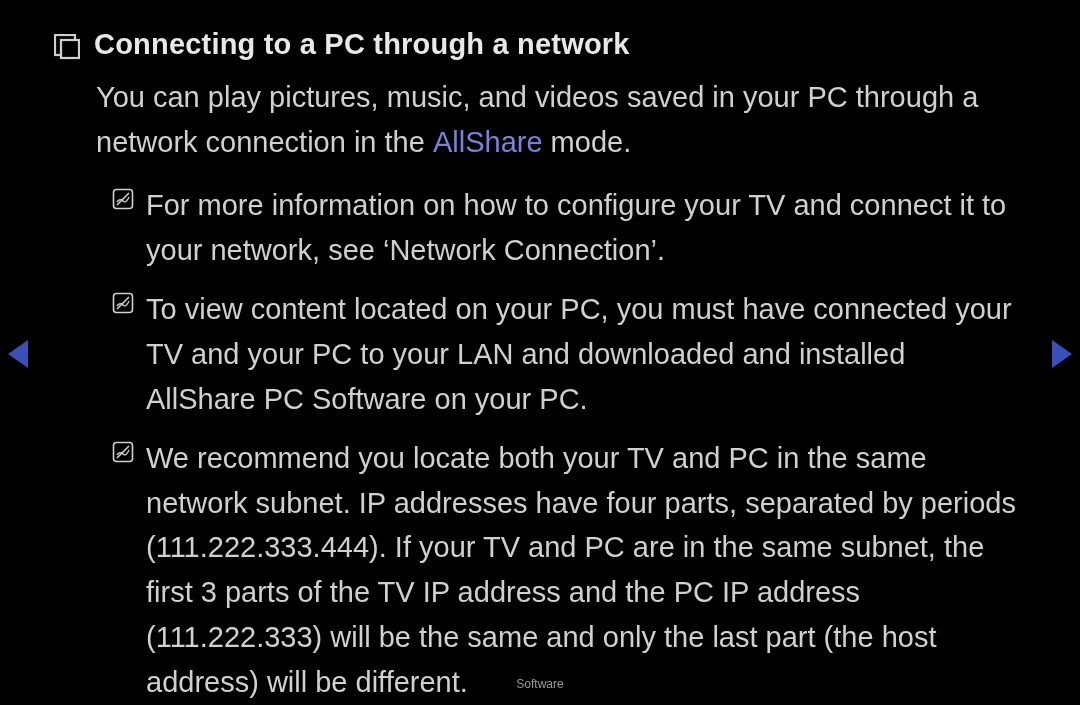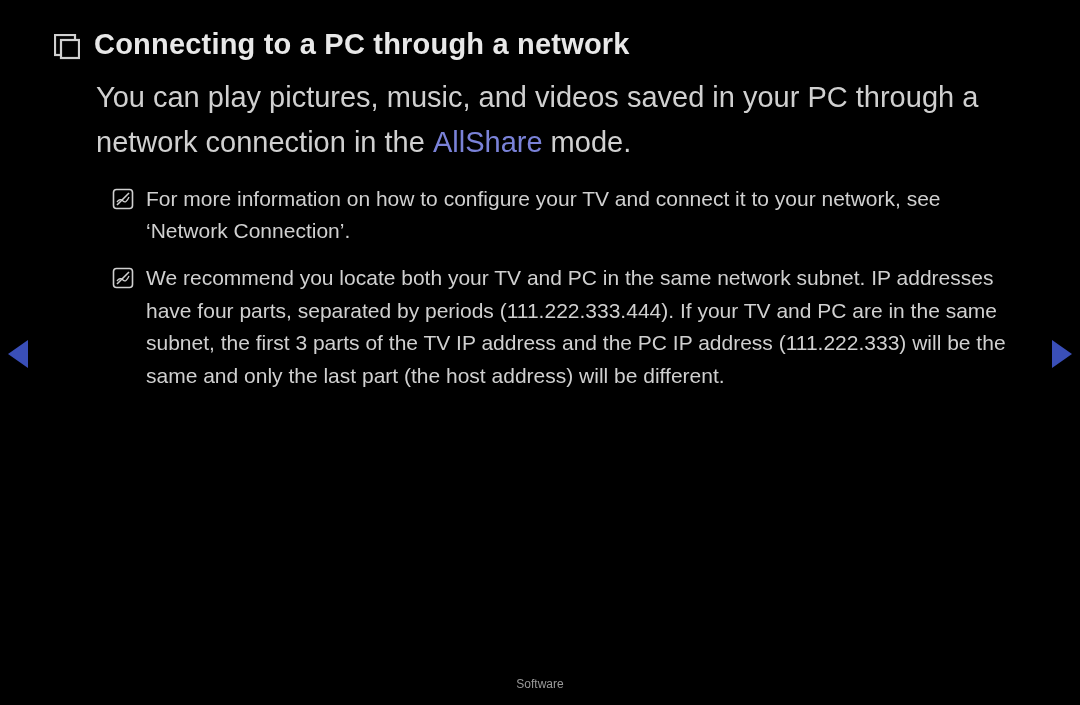--- a/index.html
+++ b/index.html
@@ -67,21 +67,21 @@
       flex-shrink: 0;
       margin-top: 5px;
       margin-right: 12px;
     }
     .note-icon svg {
       width: 100%;
       height: 100%;
       display: block;
     }
     .note-text {
-      font-size: 21px;
+      font-size: 29px;
       line-height: 1.55;
       color: #d0d0d0;
       font-weight: 300;
     }
     .nav-arrow {
       position: absolute;
       top: 340px;
       width: 0;
       height: 0;
     }
@@ -129,20 +129,30 @@
     <span class="note-icon">
       <svg viewBox="0 0 22 22">
         <rect x="1.5" y="1.5" width="19" height="19" rx="3" fill="none" stroke="#d0d0d0" stroke-width="1.6"></rect>
         <line x1="5" y1="17" x2="17" y2="5" stroke="#d0d0d0" stroke-width="1.6"></line>
         <path d="M5 14 Q8 10 11 13 Q14 16 17 9" fill="none" stroke="#d0d0d0" stroke-width="1.3"></path>
       </svg>
     </span>
     <span class="note-text">For more information on how to configure your TV and connect it to your network, see ‘Network Connection’.</span>
   </div>
 
+  <div class="note-item">
+    <span class="note-icon">
+      <svg viewBox="0 0 22 22">
+        <rect x="1.5" y="1.5" width="19" height="19" rx="3" fill="none" stroke="#d0d0d0" stroke-width="1.6"></rect>
+        <line x1="5" y1="17" x2="17" y2="5" stroke="#d0d0d0" stroke-width="1.6"></line>
+        <path d="M5 14 Q8 10 11 13 Q14 16 17 9" fill="none" stroke="#d0d0d0" stroke-width="1.3"></path>
+      </svg>
+    </span>
+    <span class="note-text">To view content located on your PC, you must have connected your TV and your PC to your LAN and downloaded and installed AllShare PC Software on your PC.</span>
+  </div>
 
   <div class="note-item">
     <span class="note-icon">
       <svg viewBox="0 0 22 22">
         <rect x="1.5" y="1.5" width="19" height="19" rx="3" fill="none" stroke="#d0d0d0" stroke-width="1.6"></rect>
         <line x1="5" y1="17" x2="17" y2="5" stroke="#d0d0d0" stroke-width="1.6"></line>
         <path d="M5 14 Q8 10 11 13 Q14 16 17 9" fill="none" stroke="#d0d0d0" stroke-width="1.3"></path>
       </svg>
     </span>
     <span class="note-text">We recommend you locate both your TV and PC in the same network subnet. IP addresses have four parts, separated by periods (111.222.333.444). If your TV and PC are in the same subnet, the first 3 parts of the TV IP address and the PC IP address (111.222.333) will be the same and only the last part (the host address) will be different.</span>

